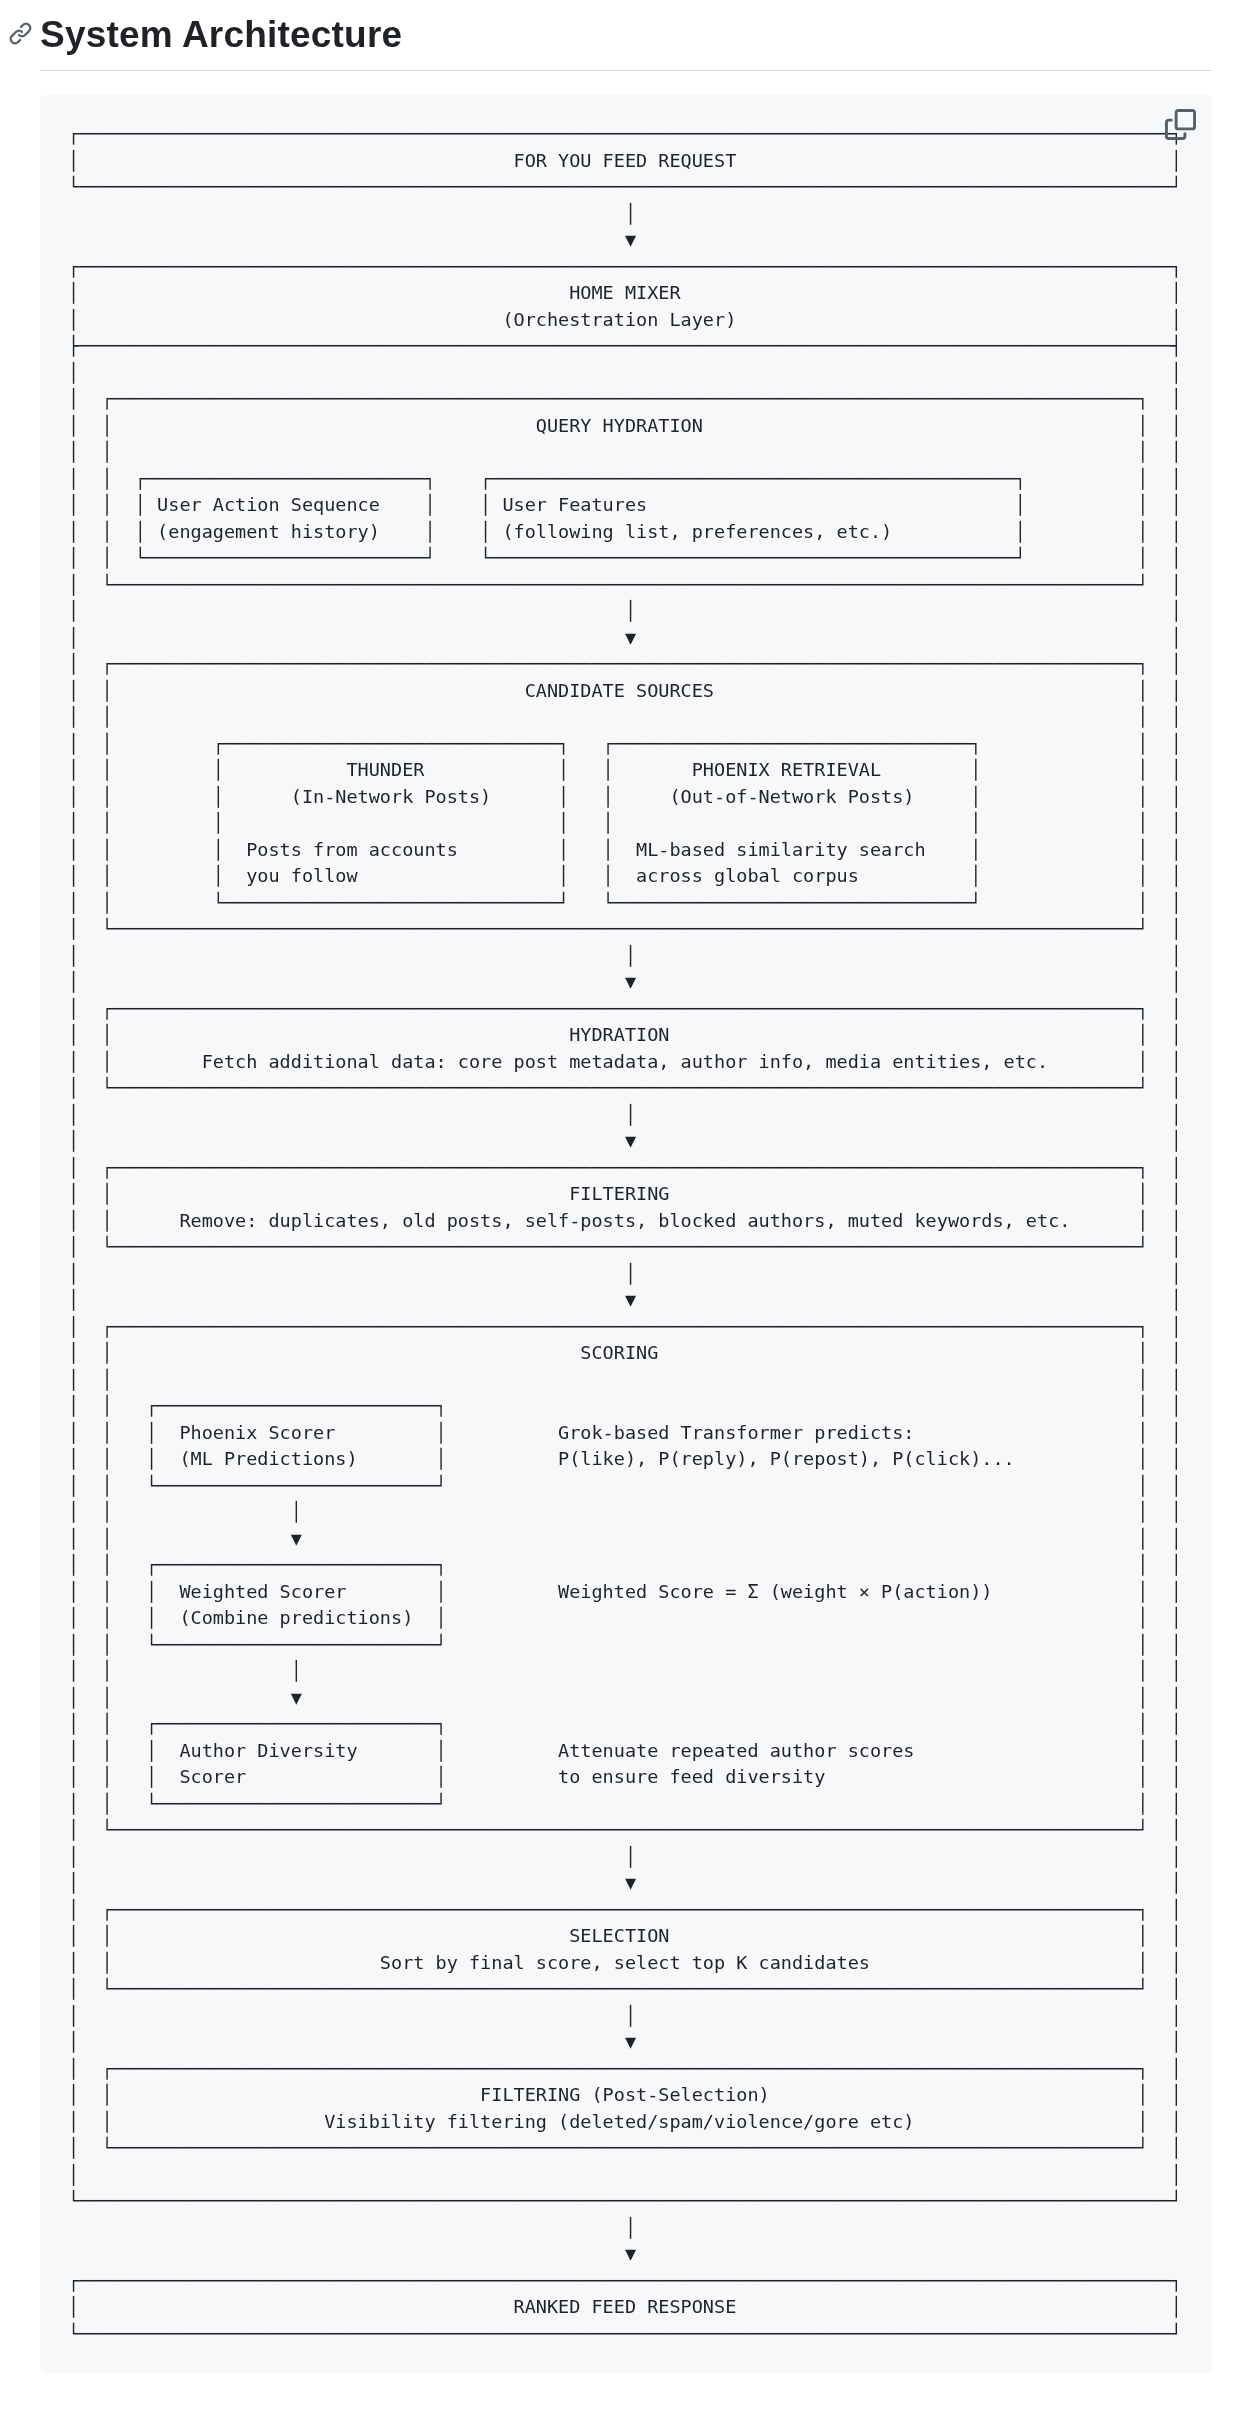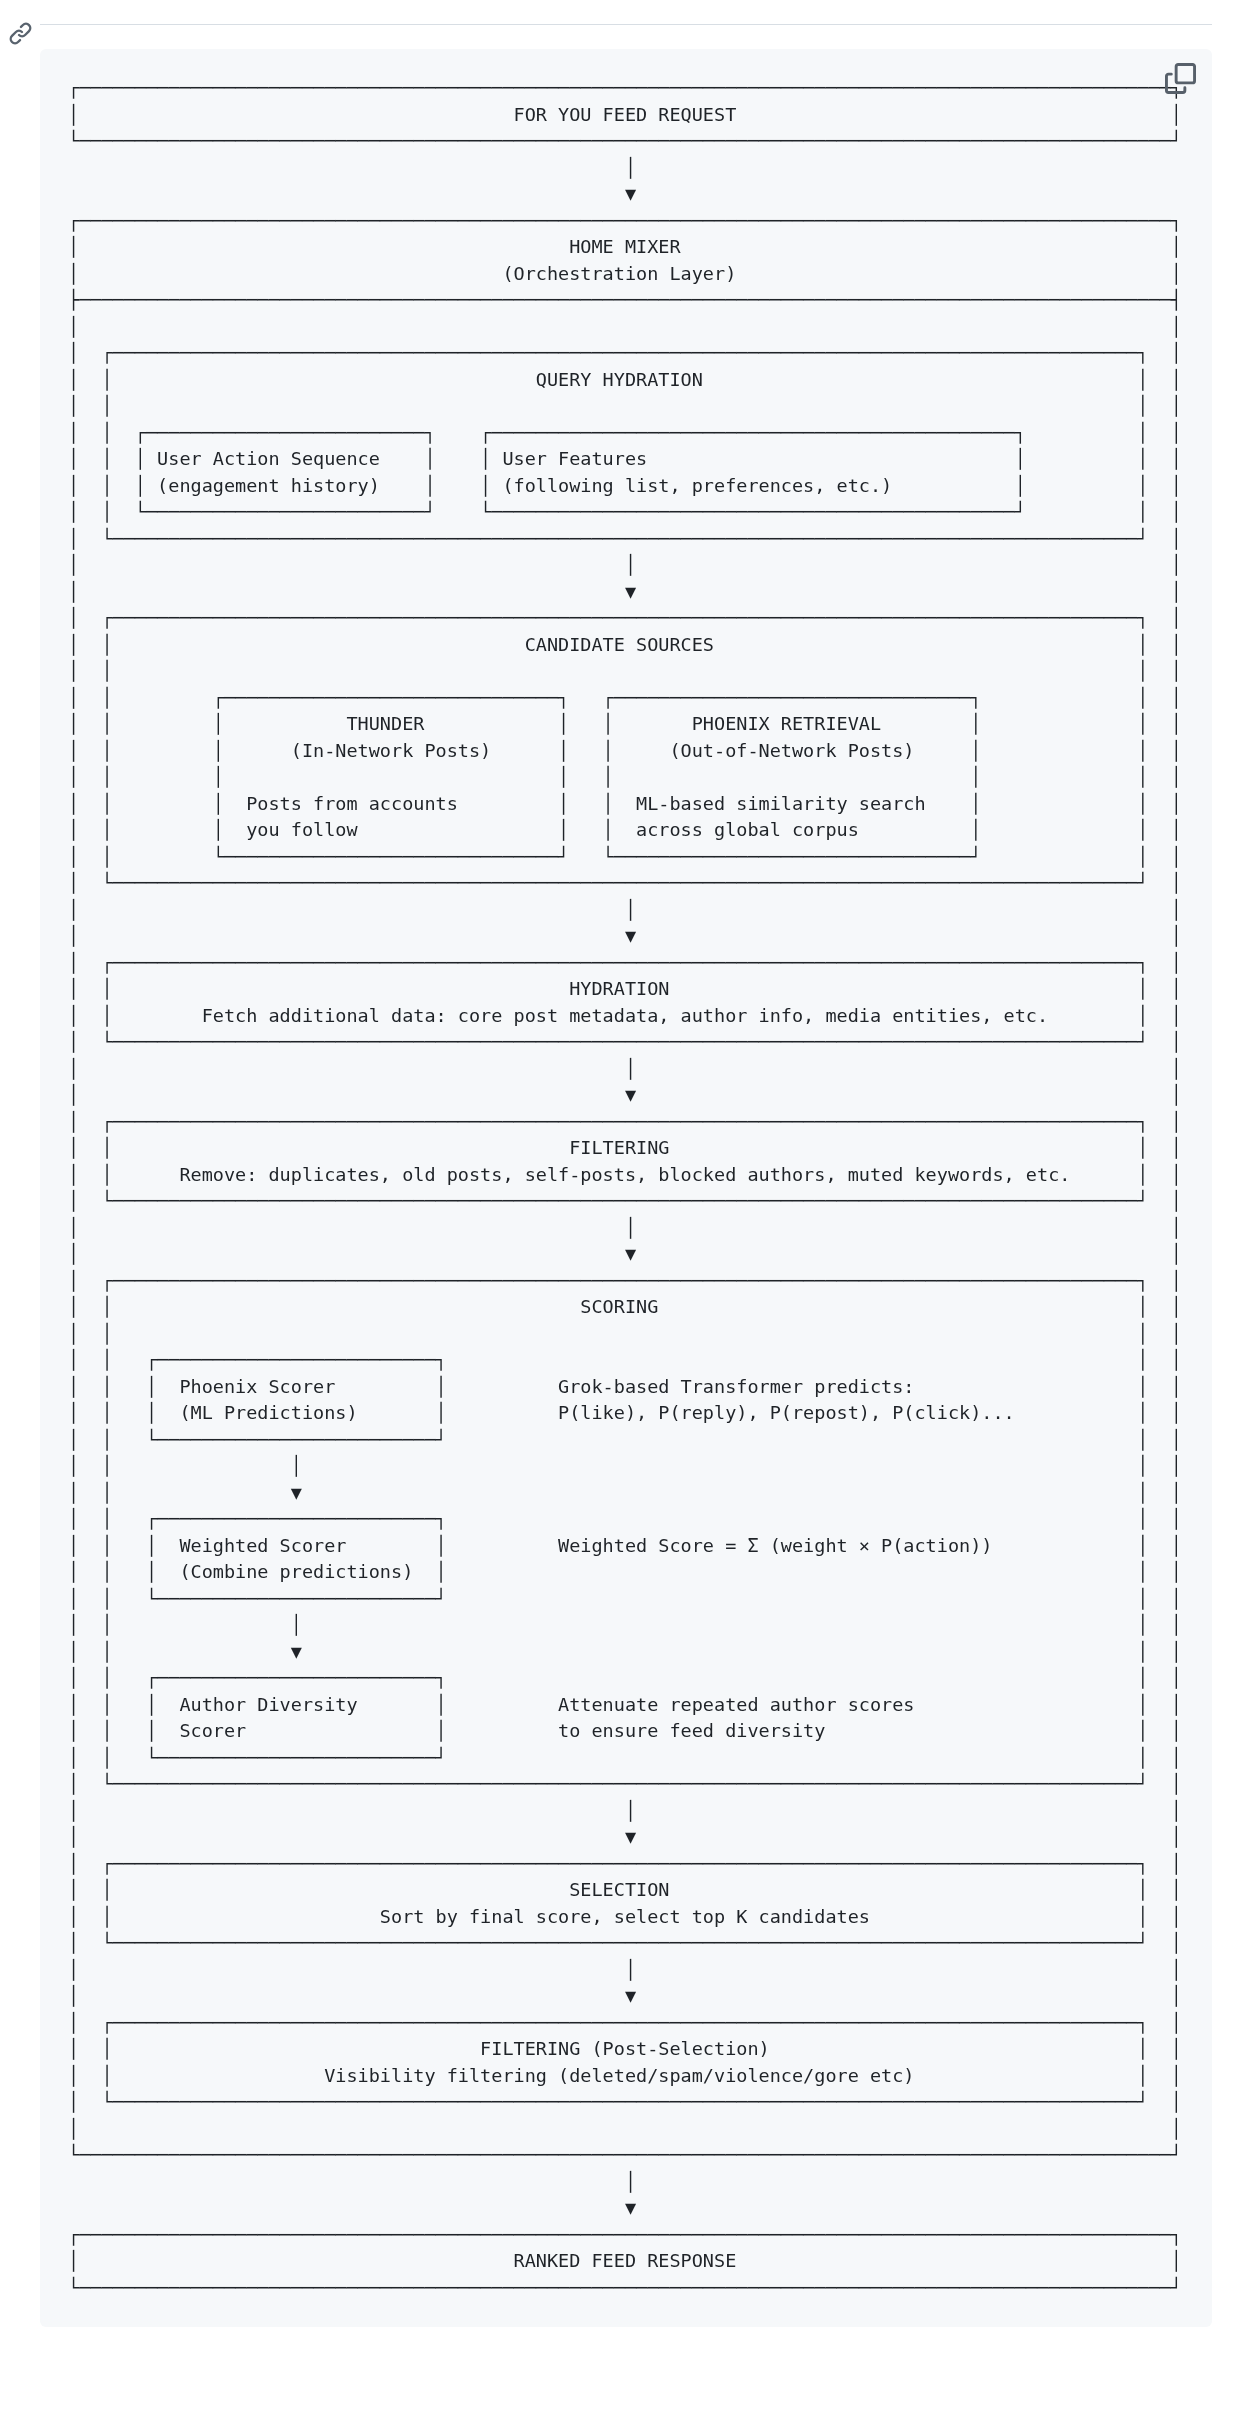--- a/index.html
+++ b/index.html
@@ -60,20 +60,21 @@
 <body>
 
 <main>
 
   <h2 class="section-heading">
     <a class="anchor" href="#">
       <svg width="25" height="25" viewBox="0 0 16 16" fill="currentColor" aria-hidden="true">
         <path d="m7.775 3.275 1.25-1.25a3.5 3.5 0 1 1 4.95 4.95l-2.5 2.5a3.5 3.5 0 0 1-4.95 0 .751.751 0 0 1 .018-1.042.751.751 0 0 1 1.042-.018 1.998 1.998 0 0 0 2.83 0l2.5-2.5a2.002 2.002 0 0 0-2.83-2.83l-1.25 1.25a.751.751 0 0 1-1.042-.018.751.751 0 0 1-.018-1.042Zm-4.69 9.64a1.998 1.998 0 0 0 2.83 0l1.25-1.25a.751.751 0 0 1 1.042.018.751.751 0 0 1 .018 1.042l-1.25 1.25a3.5 3.5 0 1 1-4.95-4.95l2.5-2.5a3.5 3.5 0 0 1 4.95 0 .751.751 0 0 1-.018 1.042.751.751 0 0 1-1.042.018 1.998 1.998 0 0 0-2.83 0l-2.5 2.5a1.998 1.998 0 0 0 0 2.83Z"></path>
       </svg>
     </a>
+    <span>System Architecture</span>
   </h2>
 
   <div class="highlight">
     <button class="copy-btn" type="button">
       <svg width="31" height="31" viewBox="0 0 16 16" fill="currentColor" aria-hidden="true">
         <path d="M0 6.75C0 5.784.784 5 1.75 5h1.5a.75.75 0 0 1 0 1.5h-1.5a.25.25 0 0 0-.25.25v7.5c0 .138.112.25.25.25h7.5a.25.25 0 0 0 .25-.25v-1.5a.75.75 0 0 1 1.5 0v1.5A1.75 1.75 0 0 1 9.25 16h-7.5A1.75 1.75 0 0 1 0 14.25Z"></path>
         <path d="M5 1.75C5 .784 5.784 0 6.75 0h7.5C15.216 0 16 .784 16 1.75v7.5A1.75 1.75 0 0 1 14.25 11h-7.5A1.75 1.75 0 0 1 5 9.25Zm1.75-.25a.25.25 0 0 0-.25.25v7.5c0 .138.112.25.25.25h7.5a.25.25 0 0 0 .25-.25v-7.5a.25.25 0 0 0-.25-.25Z"></path>
       </svg>
     </button>
     <pre class="ascii">┌──────────────────────────────────────────────────────────────────────────────────────────────────┐

